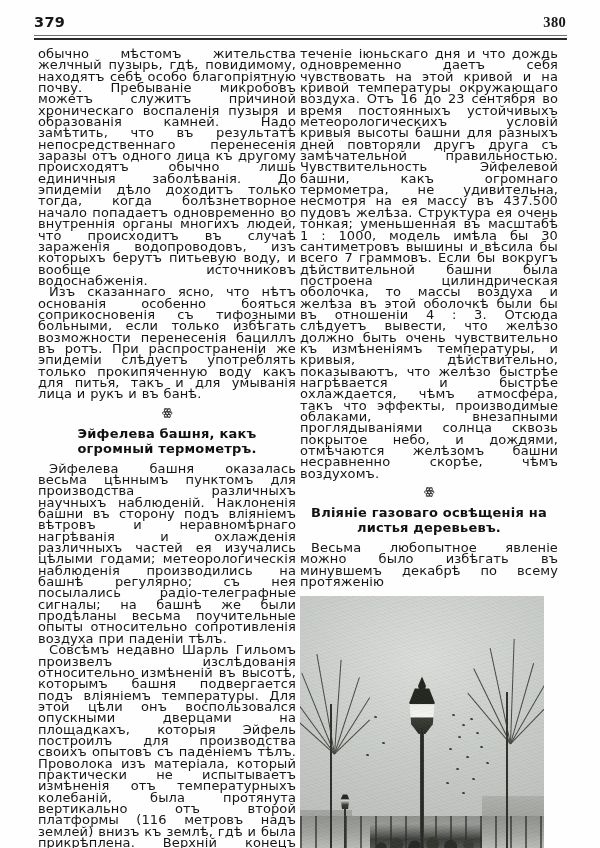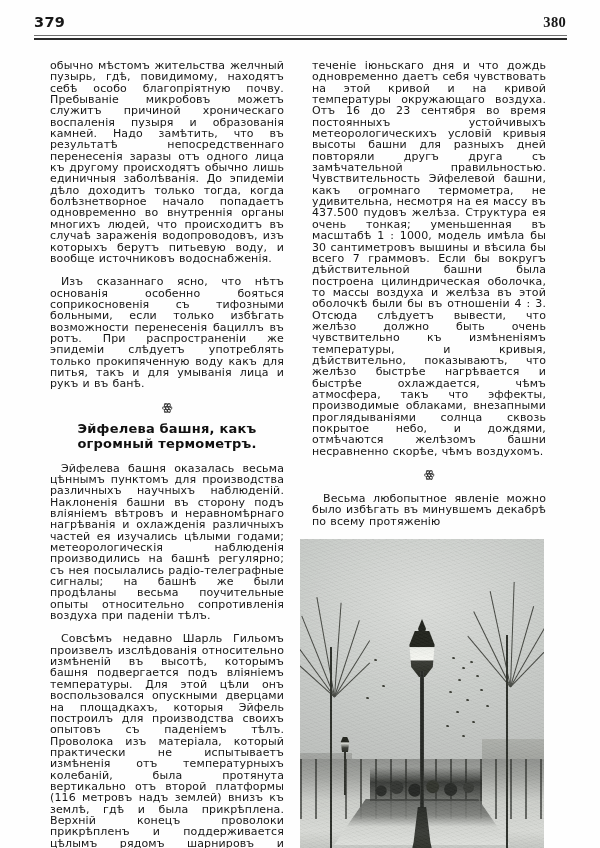--- a/index.html
+++ b/index.html
@@ -73,22 +73,22 @@
   
   .col {
     position: absolute;
     top: 48px;
     width: 258px;
   }
   .col-left  { left: 38px; }
   .col-right { left: 300px; }
 
   p.body {
-    margin: 12px;
-    font-size: 11px;
+    margin: 0;
+    font-size: 13px;
     line-height: 11.35px;
     text-align: justify;
     text-justify: inter-word;
     letter-spacing: 0.12px;
     word-spacing: 0.5px;
     color: #161616;
     font-weight: 500;
     -webkit-font-smoothing: none;
   }
   p.body.indent { text-indent: 11px; }
@@ -318,20 +318,21 @@
     <p class="body indent">Совсѣмъ недавно Шарль Гильомъ произвелъ изслѣдованія относительно измѣненій въ высотѣ, которымъ башня подвергается подъ вліяніемъ температуры. Для этой цѣли онъ воспользовался опускными дверцами на площадкахъ, которыя Эйфель построилъ для производства своихъ опытовъ съ паденіемъ тѣлъ. Проволока изъ матеріала, который практически не испытываетъ измѣненія отъ температурныхъ колебаній, была протянута вертикально отъ второй платформы (116 метровъ надъ землей) внизъ къ землѣ, гдѣ и была прикрѣплена. Верхній конецъ проволоки прикрѣпленъ и поддерживается цѣлымъ рядомъ шарнировъ и рычаговъ; одинъ изъ послѣднихъ несетъ на себѣ прикрѣпленное пишущее остріе, съ одной стороны котораго помѣщенъ Рихардовскій барабанъ для записи кривыхъ измѣненій въ длинѣ проволоки. Хотя сама проволока не поддается вліянію температуры, однако опасались, что отклоненія и натяженія проволоки вѣтромъ значительно усложнятъ наблюденія. Внезапные порывы вѣтра были дѣйствительно, замѣчены на кривыхъ, записанныхъ остріемъ на барабанѣ, въ видѣ остроконечныхъ выпуклостей. Соотвѣтствующими приспособленіями и увеличеніемъ первоначальнаго груза рычага съ 25 килогр. на 50 килогр. это неудобство было вполнѣ устранено. Полученныя въ результатѣ кривыя обнаружили больше правильности, чѣмъ могъ ожидать изслѣдователь, и вообще можно сказать, что башня въ своемъ вертикальномъ расширеніи ведетъ себя, какъ весьма чувствительный термометръ. Когда кривыя высоты башни и кривыя температуры Центральнаго Метеорологическаго Бюро были сравнены, то оказалось, что измѣненія высоты башни вполнѣ соотвѣтствуютъ измѣненіямъ температуры.</p>
 
   </div>
 
   <div class="col col-right">
 
     <p class="body">теченіе іюньскаго дня и что дождь одновременно даетъ себя чувствовать на этой кривой и на кривой температуры окружающаго воздуха. Отъ 16 до 23 сентября во время постоянныхъ устойчивыхъ метеорологическихъ условій кривыя высоты башни для разныхъ дней повторяли другъ друга съ замѣчательной правильностью. Чувствительность Эйфелевой башни, какъ огромнаго термометра, не удивительна, несмотря на ея массу въ 437.500 пудовъ желѣза. Структура ея очень тонкая; уменьшенная въ масштабѣ 1 : 1000, модель имѣла бы 30 сантиметровъ вышины и вѣсила бы всего 7 граммовъ. Если бы вокругъ дѣйствительной башни была построена цилиндрическая оболочка, то массы воздуха и желѣза въ этой оболочкѣ были бы въ отношеніи 4 : 3. Отсюда слѣдуетъ вывести, что желѣзо должно быть очень чувствительно къ измѣненіямъ температуры, и кривыя, дѣйствительно, показываютъ, что желѣзо быстрѣе нагрѣвается и быстрѣе охлаждается, чѣмъ атмосфера, такъ что эффекты, производимые облаками, внезапными проглядываніями солнца сквозь покрытое небо, и дождями, отмѣчаются желѣзомъ башни несравненно скорѣе, чѣмъ воздухомъ.</p>
 
     <div class="ornament">ꙮ</div>
 
+    <h2 class="section-title">Вліяніе газоваго освѣщенія на листья деревьевъ.</h2>
 
     <p class="body indent">Весьма любопытное явленіе можно было избѣгать въ минувшемъ декабрѣ по всему протяженію</p>
 
     <figure class="figure" style="margin-left:0;">
       <div class="photo">
         <div class="sky"></div>
 
         <div class="bldg-left"></div>
         <div class="bldg-right"></div>
 

